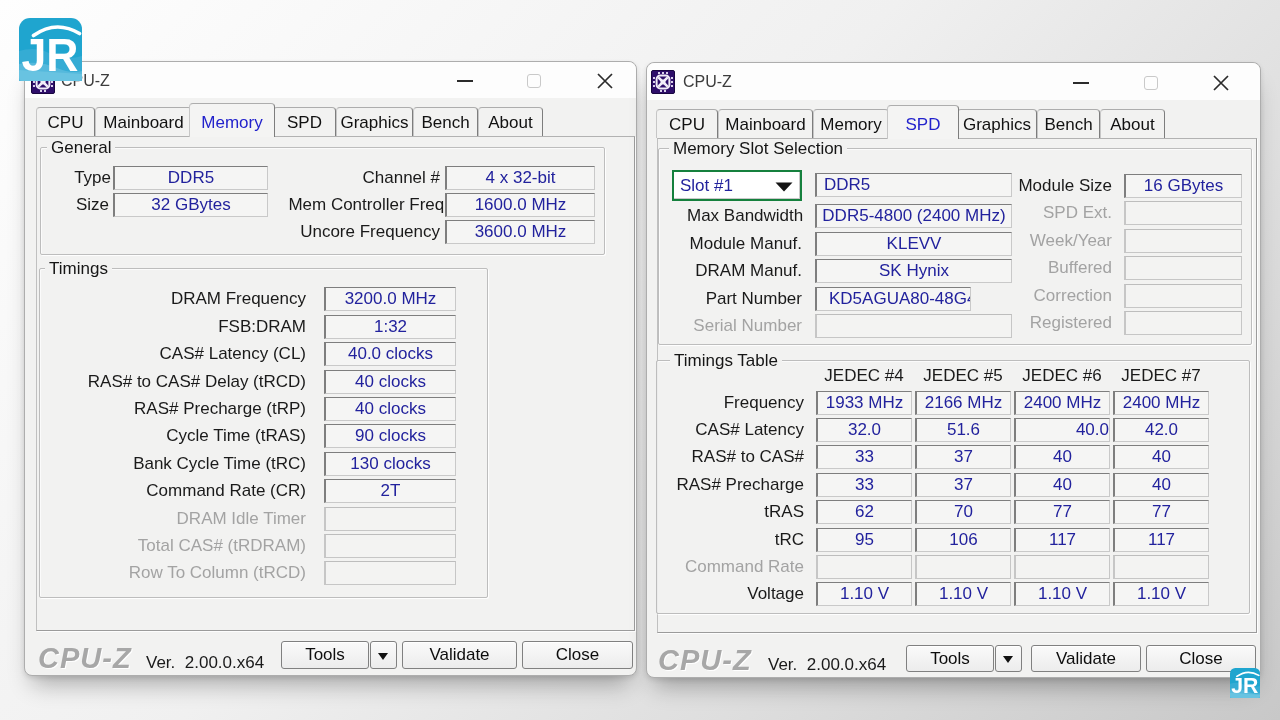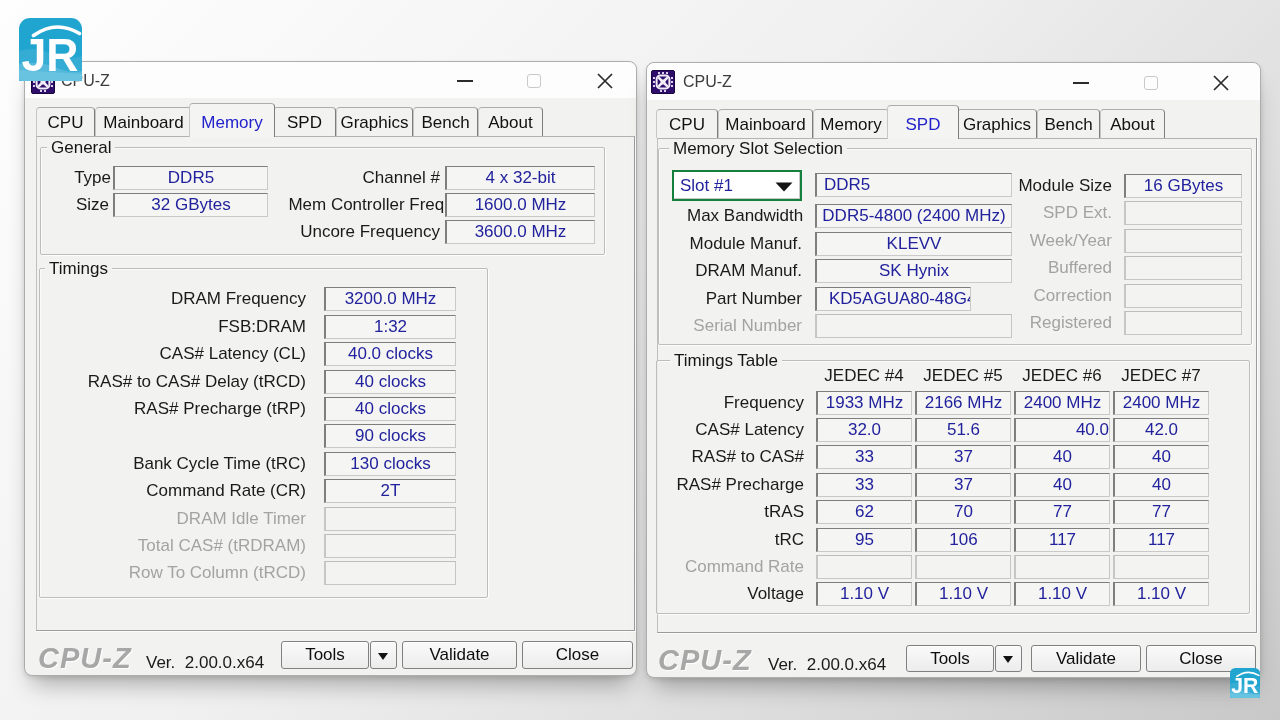--- a/index.html
+++ b/index.html
@@ -93,20 +93,21 @@
 <div class="lbl" style="left:30px;top:225.3px;width:251px;">DRAM Frequency</div>
 <div class="fld" style="left:299px;top:225.3px;width:132px;height:24px;line-height:22px;">3200.0 MHz</div>
 <div class="lbl" style="left:30px;top:252.70000000000002px;width:251px;">FSB:DRAM</div>
 <div class="fld" style="left:299px;top:252.70000000000002px;width:132px;height:24px;line-height:22px;">1:32</div>
 <div class="lbl" style="left:30px;top:280.1px;width:251px;">CAS# Latency (CL)</div>
 <div class="fld" style="left:299px;top:280.1px;width:132px;height:24px;line-height:22px;">40.0 clocks</div>
 <div class="lbl" style="left:30px;top:307.5px;width:251px;">RAS# to CAS# Delay (tRCD)</div>
 <div class="fld" style="left:299px;top:307.5px;width:132px;height:24px;line-height:22px;">40 clocks</div>
 <div class="lbl" style="left:30px;top:334.9px;width:251px;">RAS# Precharge (tRP)</div>
 <div class="fld" style="left:299px;top:334.9px;width:132px;height:24px;line-height:22px;">40 clocks</div>
+<div class="lbl" style="left:30px;top:362.29999999999995px;width:251px;">Cycle Time (tRAS)</div>
 <div class="fld" style="left:299px;top:362.29999999999995px;width:132px;height:24px;line-height:22px;">90 clocks</div>
 <div class="lbl" style="left:30px;top:389.69999999999993px;width:251px;">Bank Cycle Time (tRC)</div>
 <div class="fld" style="left:299px;top:389.69999999999993px;width:132px;height:24px;line-height:22px;">130 clocks</div>
 <div class="lbl" style="left:30px;top:417.0999999999999px;width:251px;">Command Rate (CR)</div>
 <div class="fld" style="left:299px;top:417.0999999999999px;width:132px;height:24px;line-height:22px;">2T</div>
 <div class="lbl dis" style="left:30px;top:444.4999999999999px;width:251px;">DRAM Idle Timer</div>
 <div class="fld dis" style="left:299px;top:444.4999999999999px;width:132px;height:24px;line-height:22px;"></div>
 <div class="lbl dis" style="left:30px;top:471.89999999999986px;width:251px;">Total CAS# (tRDRAM)</div>
 <div class="fld dis" style="left:299px;top:471.89999999999986px;width:132px;height:24px;line-height:22px;"></div>
 <div class="lbl dis" style="left:30px;top:499.29999999999984px;width:251px;">Row To Column (tRCD)</div>

